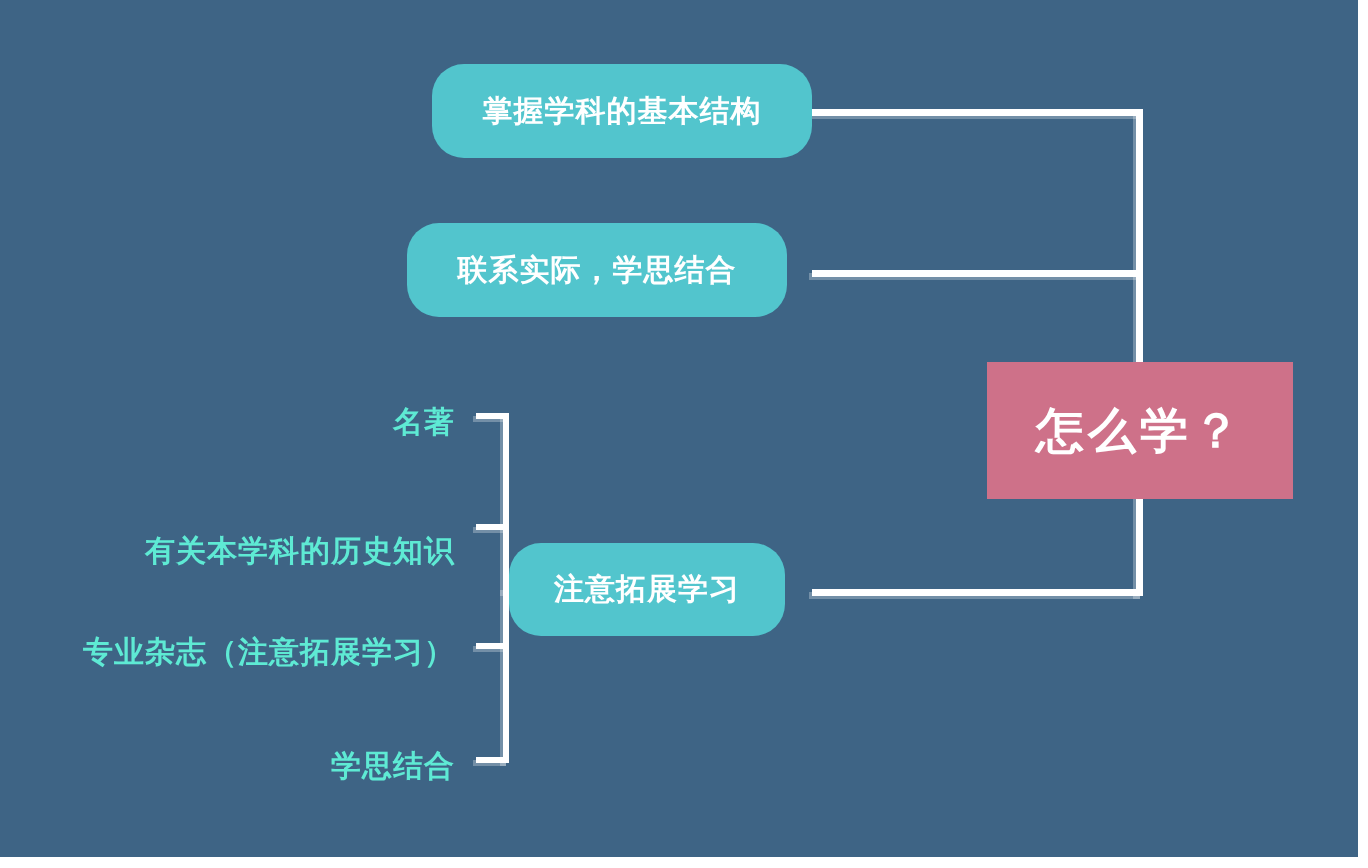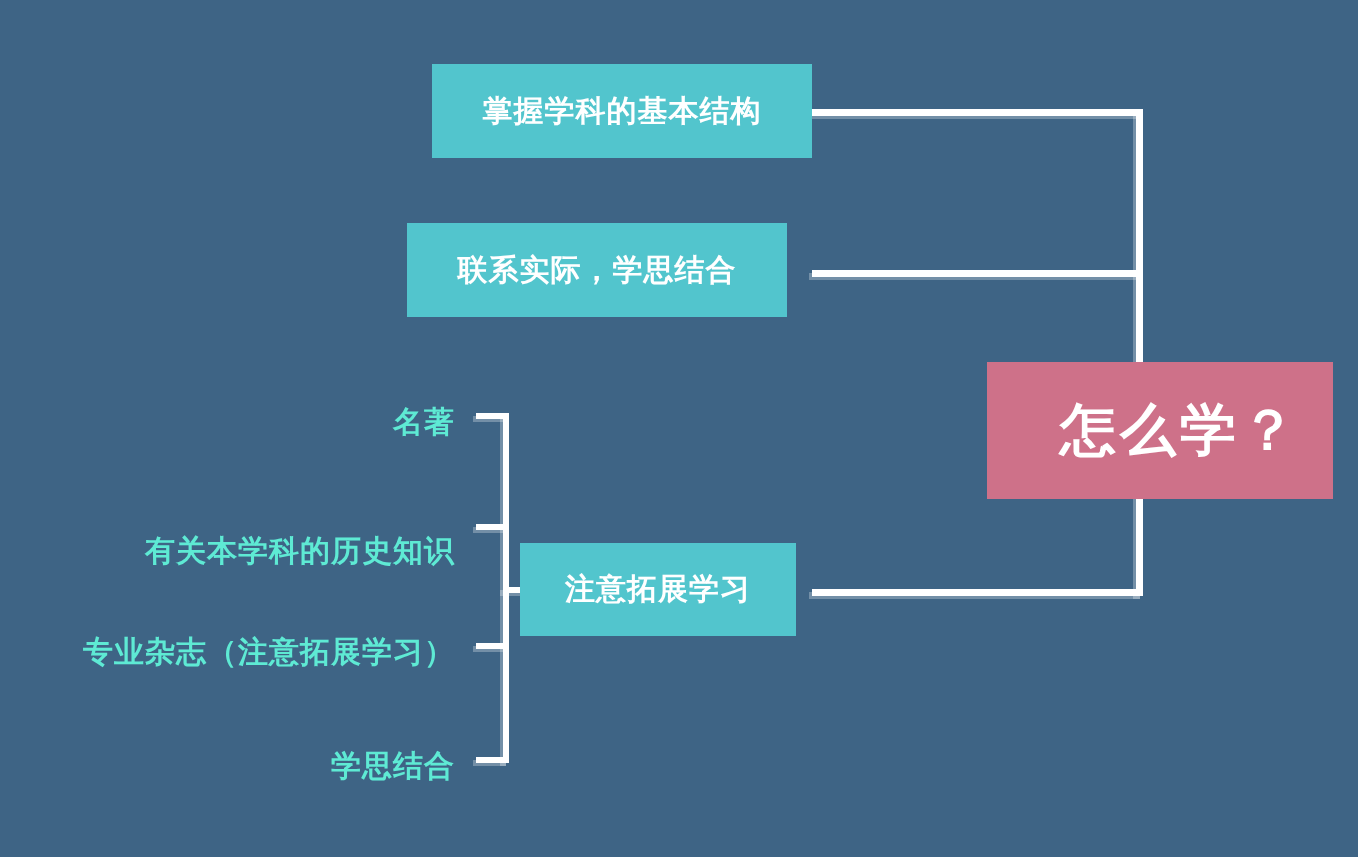--- a/index.html
+++ b/index.html
@@ -34,44 +34,44 @@
     align-items: center;
     justify-content: center;
     color: #ffffff;
     font-weight: 700;
     text-align: center;
   }
   .branch-node {
     background: #52C5CD;
     font-size: 30px;
     letter-spacing: 1px;
+    border-radius: 32px;
   }
   .root-node {
     background: #CE7189;
-    font-size: 56px;
+    font-size: 48px;
     letter-spacing: 4px;
     z-index: 3;
-    padding-left: 40px;
   }
   .leaf-label {
     position: absolute;
     left: 60px;
     width: 395px;
     text-align: right;
     color: #5eead4;
     font-weight: 700;
     font-size: 30px;
     line-height: 36px;
     letter-spacing: 1px;
     white-space: nowrap;
   }
   
   #branch1 { left: 432px; top: 64px;  width: 380px; height: 94px; }
   #branch2 { left: 407px; top: 223px; width: 380px; height: 94px; }
-  #branch3 { left: 520px; top: 543px; width: 276px; height: 93px; }
+  #branch3 { left: 509px; top: 543px; width: 276px; height: 93px; }
   
   #root    { left: 987px; top: 362px; width: 306px; height: 137px; }
   
   #line-branch1 { left: 812px; top: 109px; width: 331px; height: 7px; }
   #line-branch2 { left: 812px; top: 270px; width: 331px; height: 7px; }
   #line-branch3 { left: 812px; top: 589px; width: 331px; height: 7px; }
   #trunk        { left: 1136px; top: 109px; width: 7px; height: 487px; }
   
   #bracket-v       { left: 503px; top: 413px; width: 6px; height: 350px; }
   #tick-leaf1      { left: 476px; top: 413px; width: 33px; height: 6px; }

